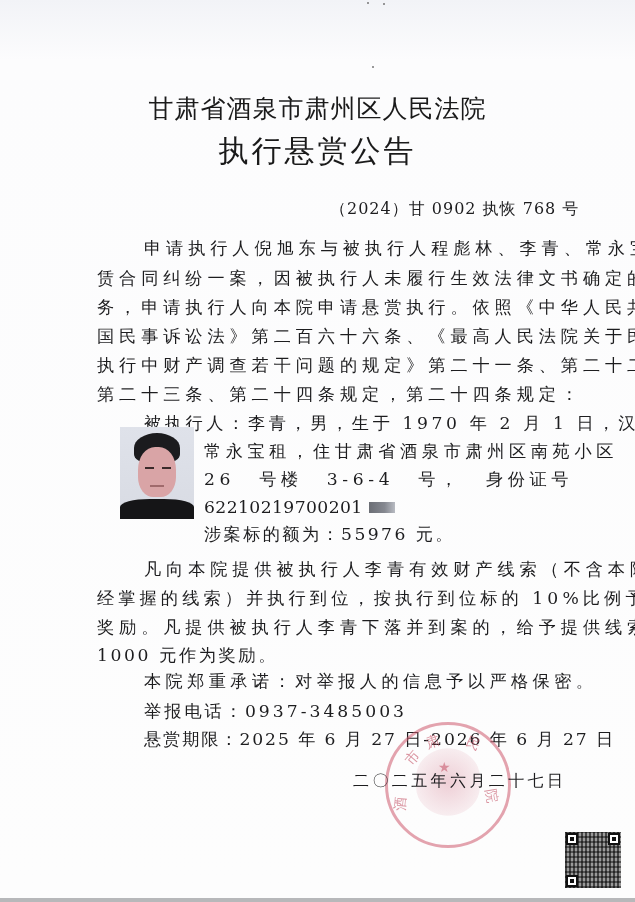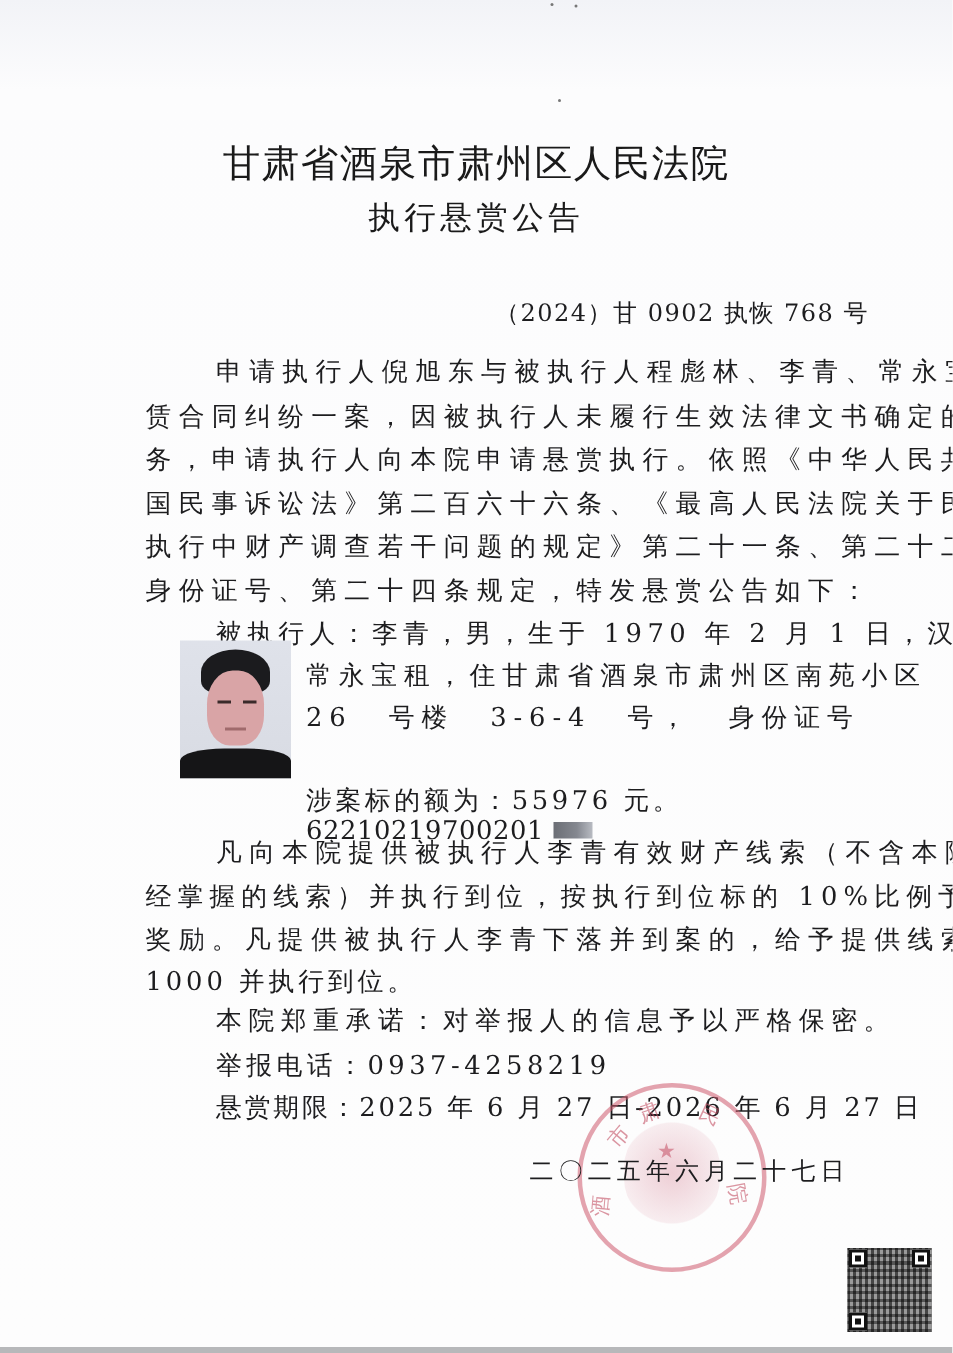--- a/index.html
+++ b/index.html
@@ -18,21 +18,21 @@
       position: absolute; left: 0; top: 898px; width: 635px; height: 4px;
       background: #b7b8ba;
     }
     .dot { position:absolute; width:2px; height:2px; background:#777; border-radius:50%; }
     .title {
       position: absolute; left: 0; width: 635px; text-align: center;
       font-family: Liberation Serif, serif;
       color: #1a1a1a;
     }
     .court { top: 92px; font-size: 25px; letter-spacing: 1px; }
-    .heading { top: 131px; font-size: 21px; letter-spacing: 3px; font-weight: normal; }
+    .heading { top: 131px; font-size: 30px; letter-spacing: 3px; font-weight: normal; }
     .docno {
       position: absolute; top: 199px; left: 330px; font-size: 16px; letter-spacing: 1px;
     }
     .line {
       position: absolute; font-size: 17.2px; white-space: nowrap;
       letter-spacing: 4.9px; line-height: 20px;
     }
     .l-full { left: 97px; }
     .l-ind { left: 144px; }
     .l-photo { left: 204px; }
@@ -89,47 +89,47 @@
 
   <div class="title court">甘肃省酒泉市肃州区人民法院</div>
   <div class="title heading">执行悬赏公告</div>
   <div class="docno">（2024）甘 0902 执恢 768 号</div>
 
   <div class="line l-ind" style="top:238px;">申请执行人倪旭东与被执行人程彪林、李青、常永宝租</div>
   <div class="line l-full" style="top:268px;">赁合同纠纷一案，因被执行人未履行生效法律文书确定的义</div>
   <div class="line l-full" style="top:297px;">务，申请执行人向本院申请悬赏执行。依照《中华人民共和</div>
   <div class="line l-full" style="top:326px;">国民事诉讼法》第二百六十六条、《最高人民法院关于民事</div>
   <div class="line l-full" style="top:355px;">执行中财产调查若干问题的规定》第二十一条、第二十二条、</div>
-  <div class="line l-full" style="top:384px;">身份证号、第二十四条规定，特发悬赏公告如下：</div>
+  <div class="line l-full" style="top:384px;">第二十三条、第二十四条规定，第二十四条规定：</div>
 
   <div class="line l-ind" style="top:413px;letter-spacing:3.6px;">被执行人：李青，男，生于 1970 年 2 月 1 日，汉族，</div>
 
   <div class="photo">
     <div class="hair"></div>
     <div class="face"></div>
     <div class="eye1"></div>
     <div class="eye2"></div>
     <div class="mouth"></div>
     <div class="shirt"></div>
   </div>
 
   <div class="line l-photo" style="top:441px;letter-spacing:4.6px;">常永宝租，住甘肃省酒泉市肃州区南苑小区</div>
   <div class="line l-photo" style="top:469px;letter-spacing:4.6px;word-spacing:14px;">26  号楼  3-6-4  号，  身份证号</div>
-  <div class="line l-photo" style="top:497px;letter-spacing:0.4px;margin-top:47px;">
+  <div class="line l-photo" style="top:497px;letter-spacing:0.4px;">
     <span>62210219700201</span><span class="redact"></span>
   </div>
   <div class="line l-photo" style="top:524px;letter-spacing:2.4px;">涉案标的额为：55976 元。</div>
 
   <div class="line l-ind" style="top:559px;">凡向本院提供被执行人李青有效财产线索（不含本院已</div>
   <div class="line l-full" style="top:588px;letter-spacing:4.1px;">经掌握的线索）并执行到位，按执行到位标的 10%比例予以</div>
   <div class="line l-full" style="top:617px;">奖励。凡提供被执行人李青下落并到案的，给予提供线索者</div>
-  <div class="line l-full" style="top:645px;letter-spacing:2.6px;">1000 并执行到位。</div>
+  <div class="line l-full" style="top:645px;letter-spacing:2.6px;">1000 元作为奖励。</div>
 
   <div class="line l-ind" style="top:673px;letter-spacing:4.4px;font-family:Liberation Mono, monospace;">本院郑重承诺：对举报人的信息予以严格保密。</div>
-  <div class="line l-ind" style="top:701px;letter-spacing:3px;">举报电话：0937-4258219</div>
+  <div class="line l-ind" style="top:701px;letter-spacing:3px;">举报电话：0937-3485003</div>
   <div class="line l-ind" style="top:729px;letter-spacing:1.9px;">悬赏期限：2025 年 6 月 27 日-2026 年 6 月 27 日</div>
 
   <div class="seal">
     <div class="inner"></div>
     <span class="star">★</span>
     <span class="seal-text" style="left:18px;top:24px;transform:rotate(-50deg);">市</span>
     <span class="seal-text" style="left:38px;top:8px;transform:rotate(-20deg);">肃</span>
     <span class="seal-text" style="left:78px;top:10px;transform:rotate(25deg);">民</span>
     <span class="seal-text" style="left:96px;top:62px;transform:rotate(80deg);">院</span>
     <span class="seal-text" style="left:6px;top:70px;transform:rotate(-85deg);">酒</span>

